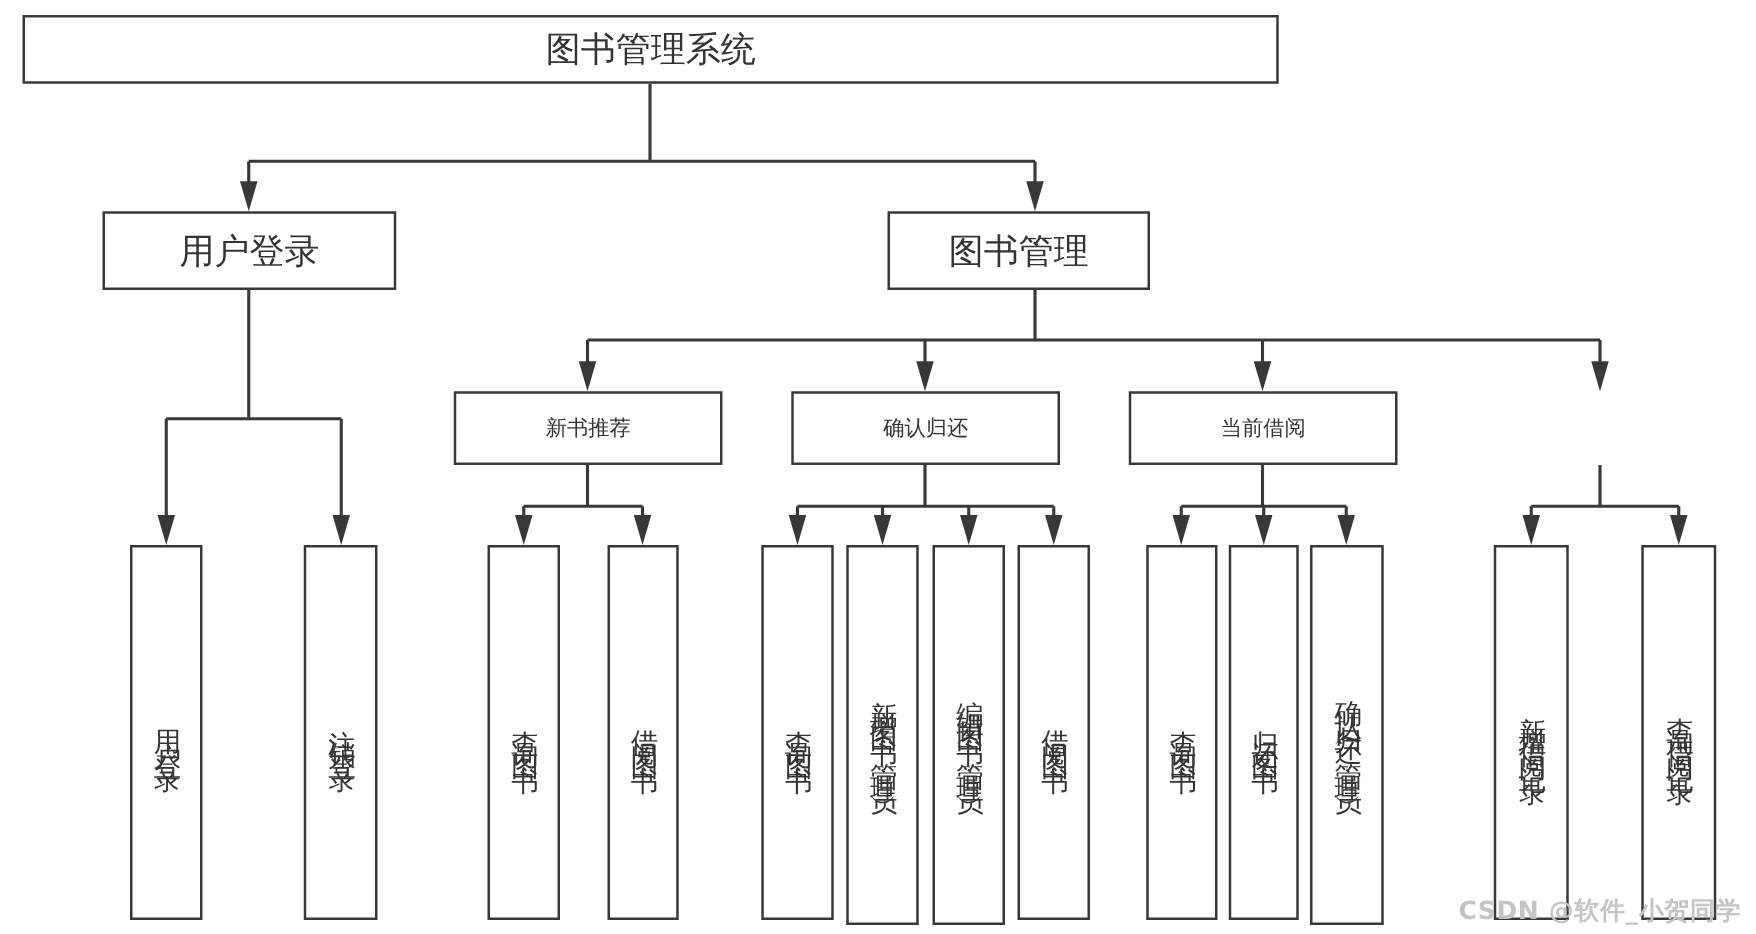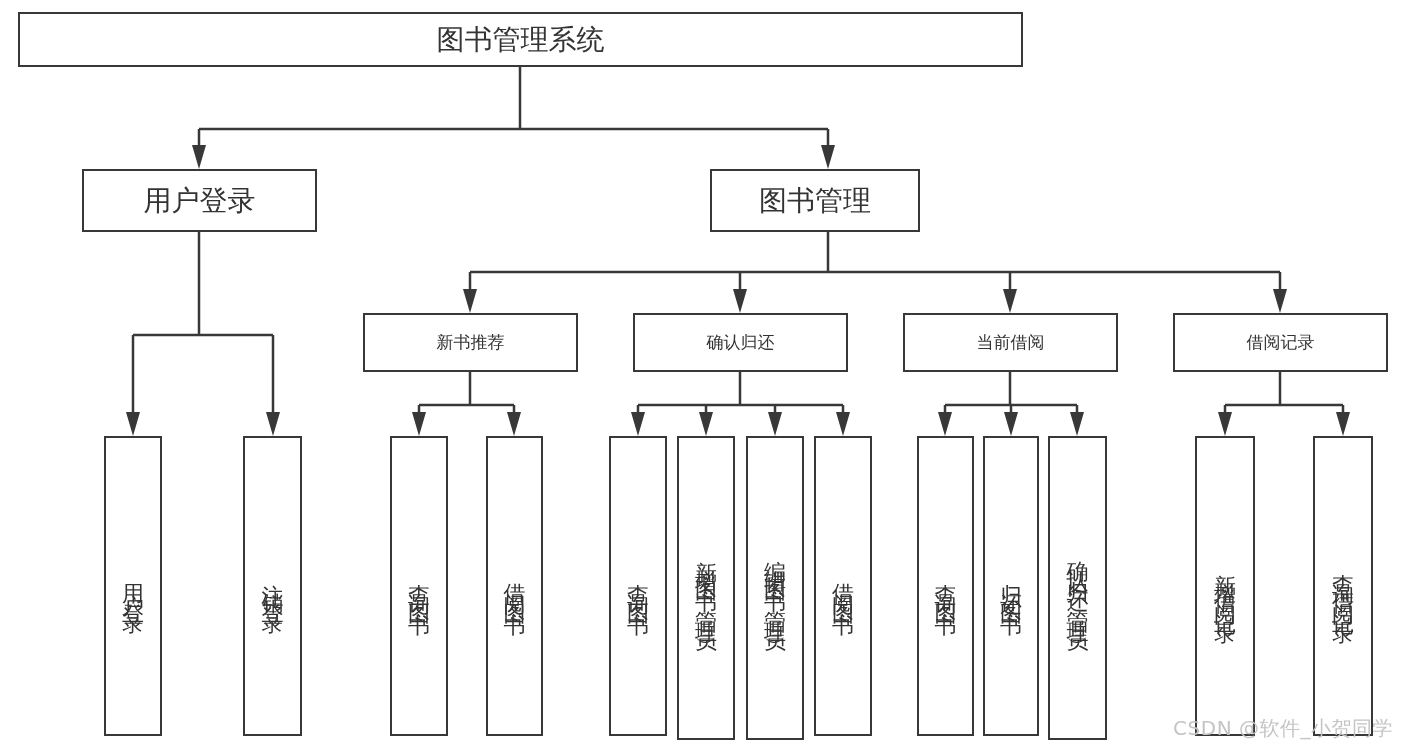--- a/index.html
+++ b/index.html
@@ -23,20 +23,21 @@
   .hbox2{font-size:17px;}
   .vbox{
     writing-mode:vertical-rl; text-orientation:mixed;
     font-size:22px; letter-spacing:10px; line-height:1;
     white-space:normal;
   }
   .watermark{
     position:absolute; right:12px; top:715px;
     font-size:20px; color:var(--watermark); letter-spacing:0.5px;
     z-index:5;
+    font-weight:bold;
   }
 </style>
 </head>
 <body>
 
 <div class="stage">
 
   <svg class="connectors" viewBox="0 0 1405 747">
     <g>
       <path d="M520 67 V129 M199 129 H828 M199 129 V147 M828 129 V147"></path>
@@ -81,21 +82,20 @@
   </svg>
 
   <div class="node hbox1" style="left:18px;top:12px;width:1005px;height:55px">图书管理系统</div>
 
   <div class="node hbox1" style="left:82px;top:169px;width:235px;height:63px">用户登录</div>
   <div class="node hbox1" style="left:710px;top:169px;width:210px;height:63px">图书管理</div>
 
   <div class="node hbox2" style="left:363px;top:313px;width:215px;height:59px">新书推荐</div>
   <div class="node hbox2" style="left:633px;top:313px;width:215px;height:59px">确认归还</div>
   <div class="node hbox2" style="left:903px;top:313px;width:215px;height:59px">当前借阅</div>
-  <div class="node hbox2" style="left:1173px;top:313px;width:215px;height:59px">借阅记录</div>
 
   <div class="node vbox" style="left:104px;top:436px;width:58px;height:300px">用户登录</div>
   <div class="node vbox" style="left:243px;top:436px;width:59px;height:300px">注销登录</div>
 
   <div class="node vbox" style="left:390px;top:436px;width:58px;height:300px">查询图书</div>
   <div class="node vbox" style="left:486px;top:436px;width:57px;height:300px">借阅图书</div>
 
   <div class="node vbox" style="left:609px;top:436px;width:58px;height:300px">查询图书</div>
   <div class="node vbox" style="left:677px;top:436px;width:58px;height:304px">新增图书（管理员）</div>
   <div class="node vbox" style="left:746px;top:436px;width:58px;height:304px">编辑图书（管理员）</div>

